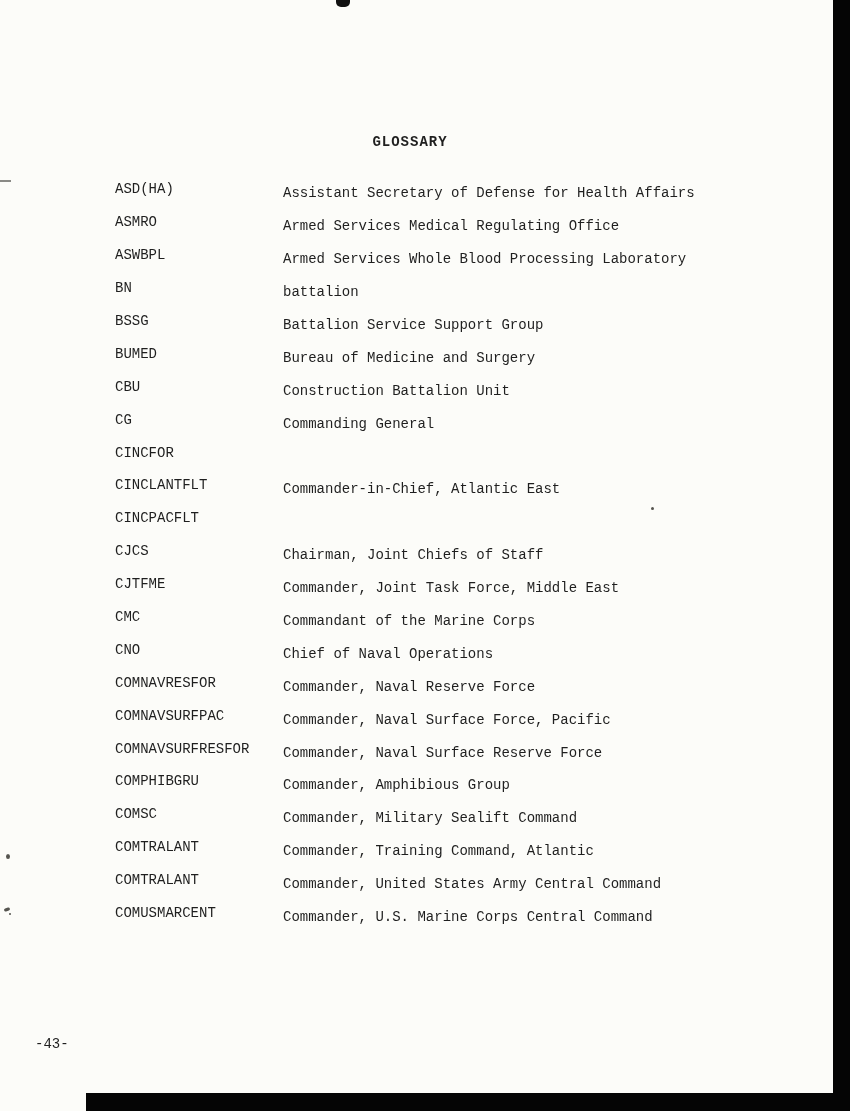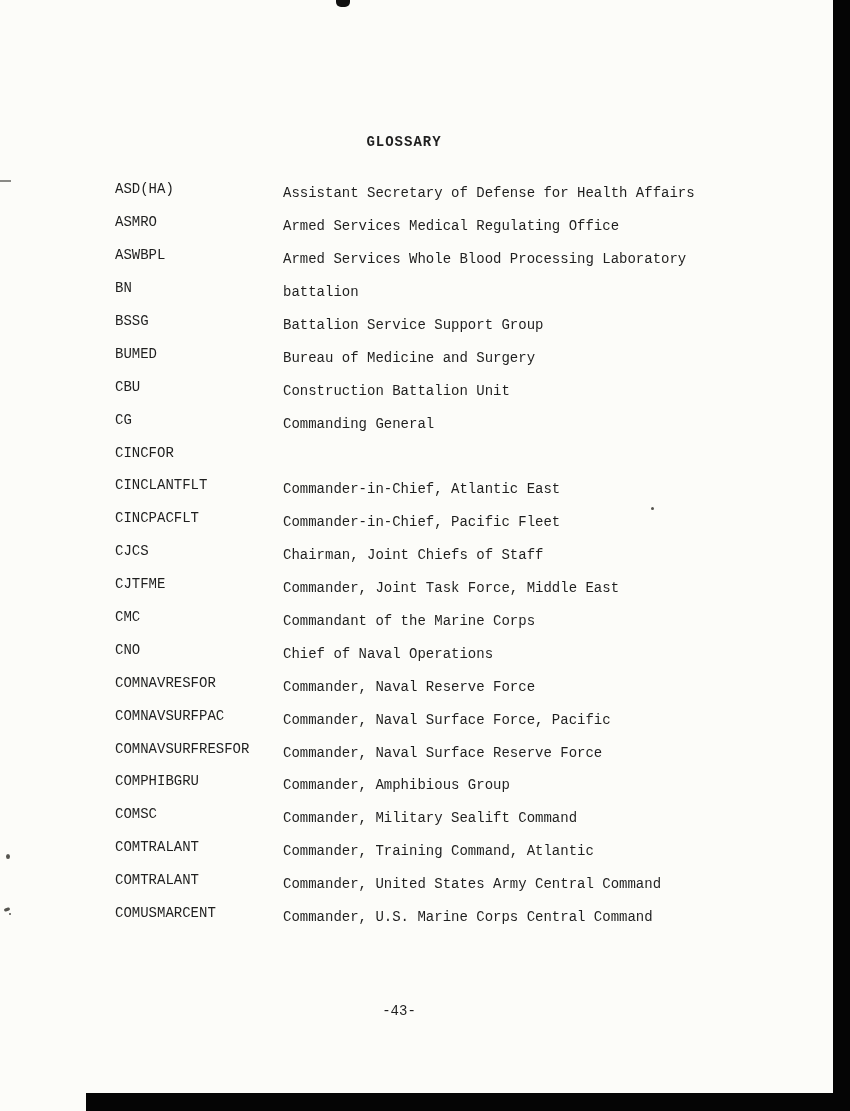--- a/index.html
+++ b/index.html
@@ -11,21 +11,21 @@
     width: 850px;
     height: 1111px;
     background: #fcfcf9;
     overflow: hidden;
     font-family: "Liberation Mono", "DejaVu Sans Mono", monospace;
     color: #1f1f1f;
   }
   .page-title {
     position: absolute;
     top: 134px;
-    left: 5px;
+    left: 11px;
     width: 798px;
     text-align: center;
     font-size: 14px;
     font-weight: 700;
     letter-spacing: 1px;
   }
   .glossary-list {
     position: absolute;
     top: 173px;
     left: 97px;
@@ -42,25 +42,25 @@
     white-space: nowrap;
     margin-left: 18px;
   }
   .glossary-def {
     flex: 1;
     white-space: nowrap;
     margin-top: 8px;
   }
   .page-number {
     position: absolute;
-    top: 1003px;
+    top: 1036px;
     left: 0;
     width: 798px;
-    text-align: center;
     font-size: 14px;
+    padding-left: 35px;
   }
   
   .edge-right {
     position: absolute;
     top: 0;
     right: 0;
     width: 17px;
     height: 1111px;
     background: #050505;
   }
@@ -153,21 +153,20 @@
         <span class="glossary-term">CINCFOR</span>
       </div>
 
       <div class="glossary-row">
         <span class="glossary-term">CINCLANTFLT</span>
         <span class="glossary-def">Commander-in-Chief, Atlantic East</span>
       </div>
 
       <div class="glossary-row">
         <span class="glossary-term">CINCPACFLT</span>
-        <span class="glossary-def">Commander-in-Chief, Pacific Fleet</span>
       </div>
 
       <div class="glossary-row">
         <span class="glossary-term">CJCS</span>
         <span class="glossary-def">Chairman, Joint Chiefs of Staff</span>
       </div>
 
       <div class="glossary-row">
         <span class="glossary-term">CJTFME</span>
         <span class="glossary-def">Commander, Joint Task Force, Middle East</span>

